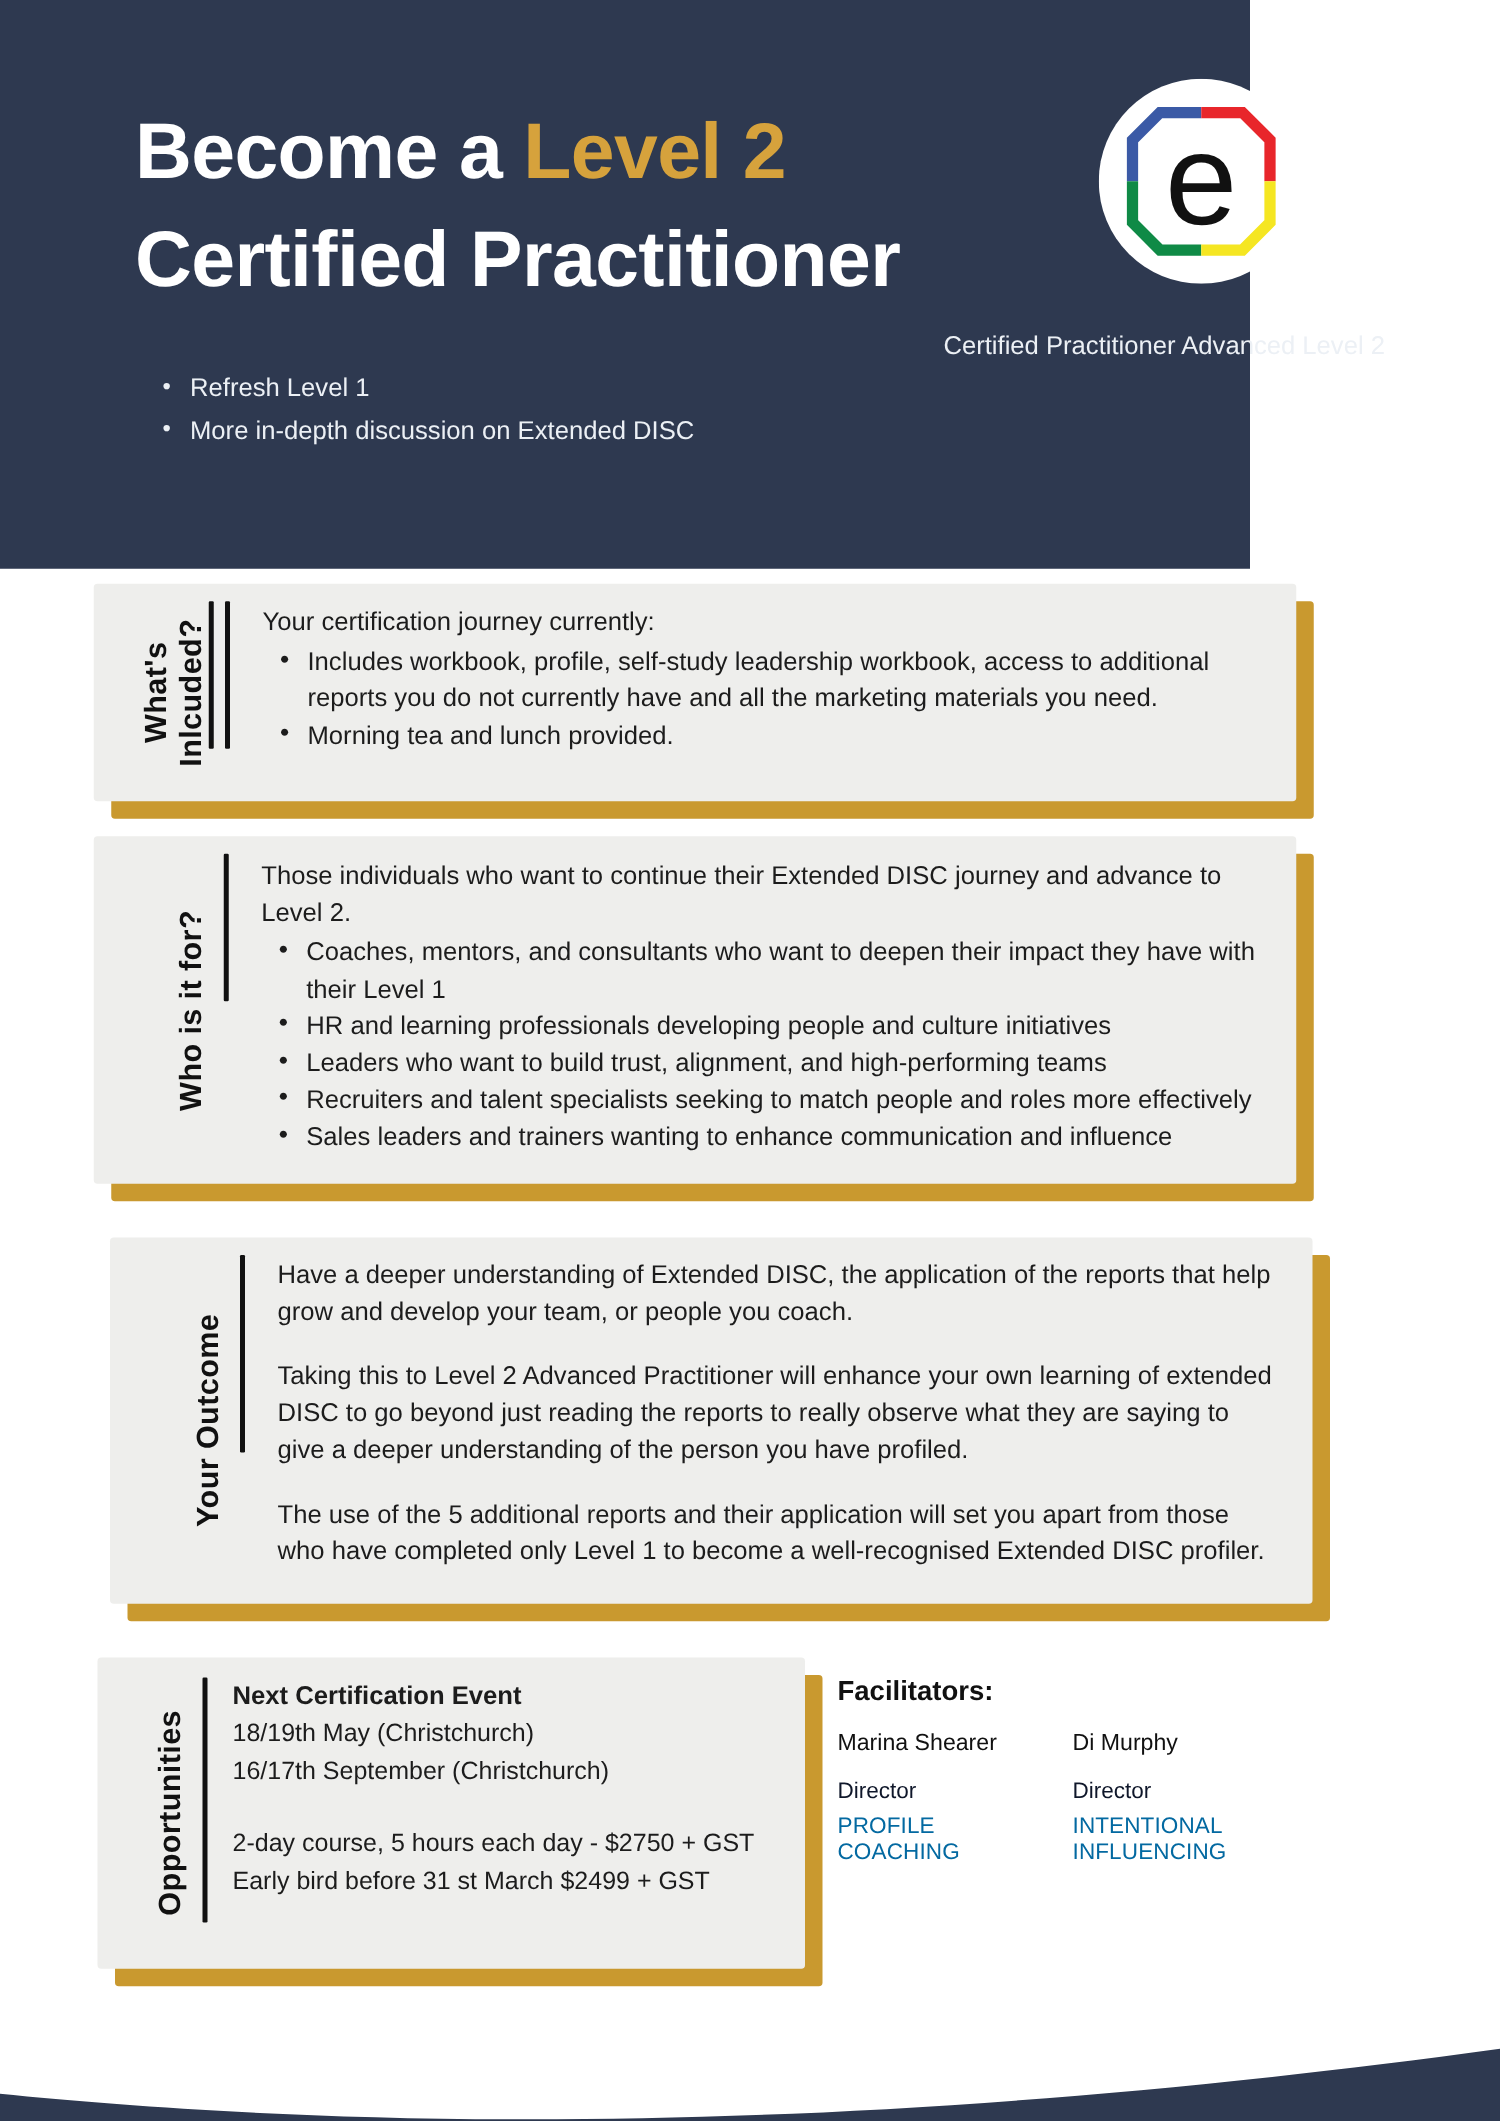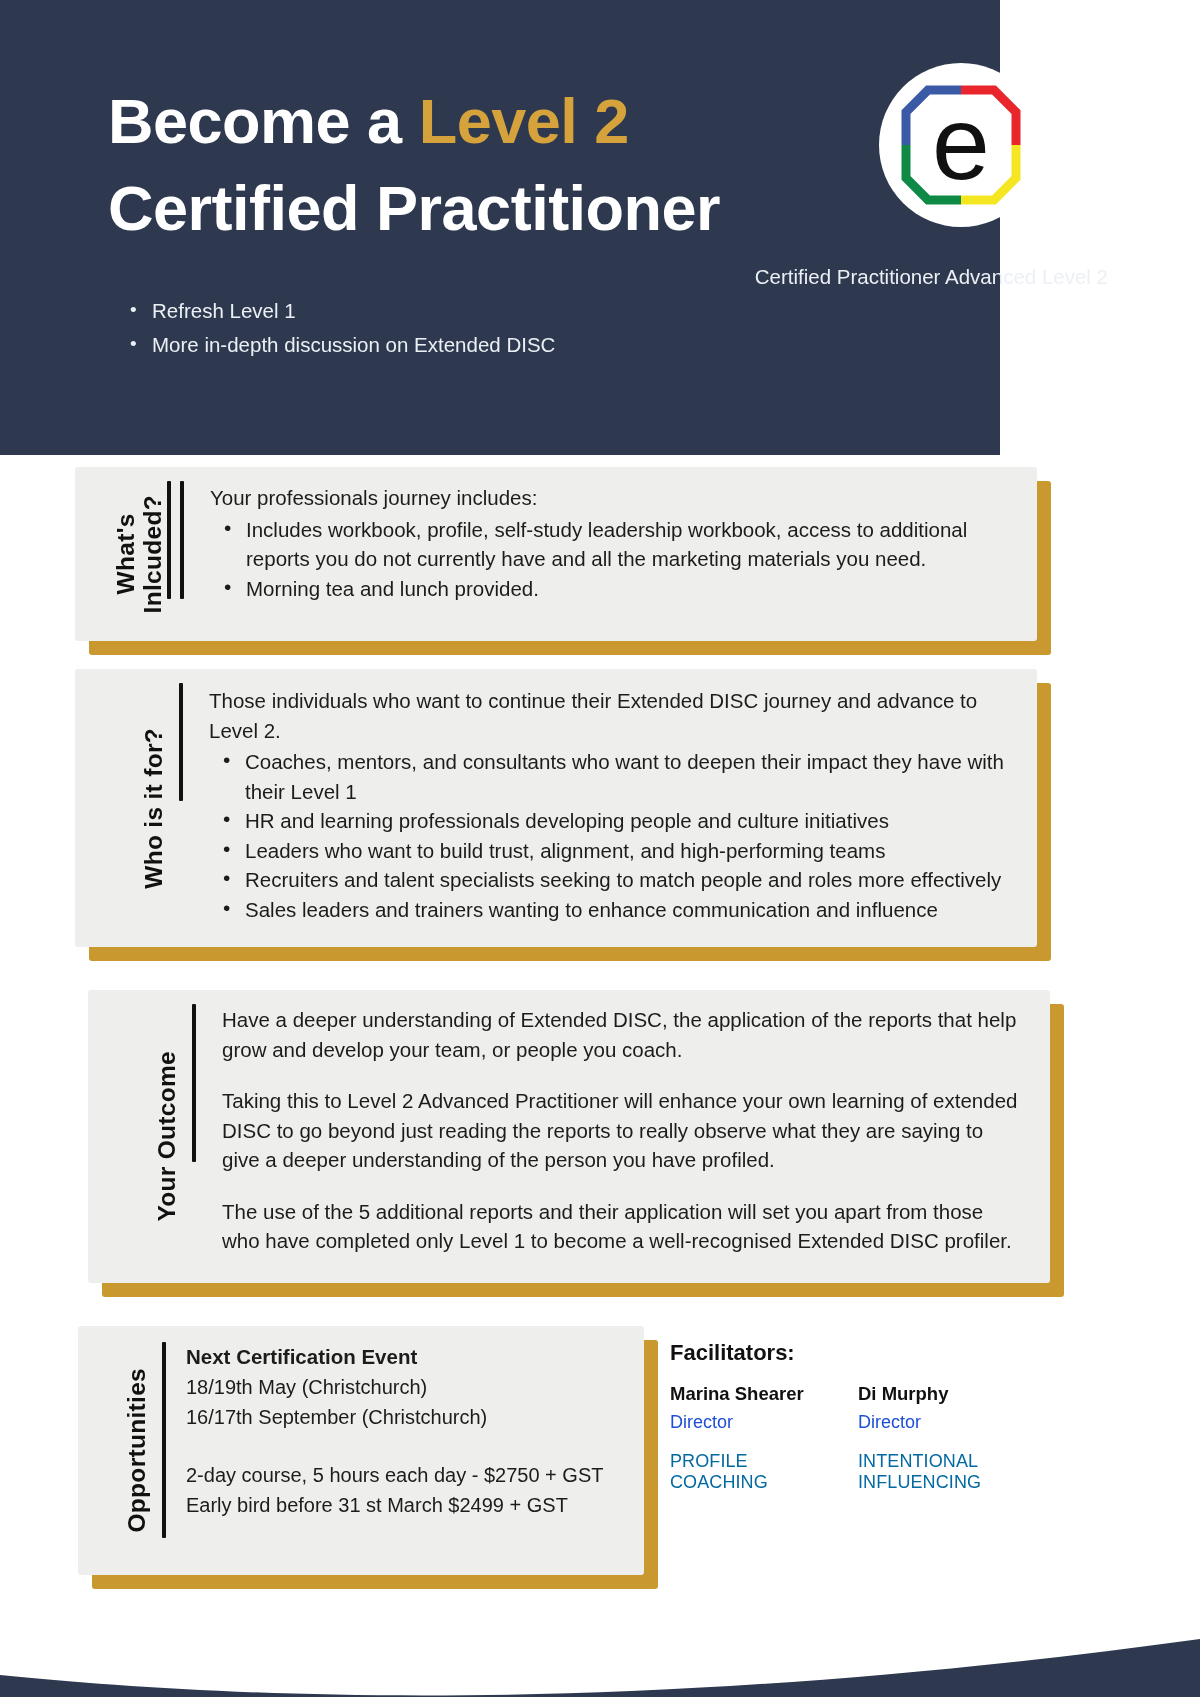--- a/index.html
+++ b/index.html
@@ -116,22 +116,22 @@
   .facilitators {
     position:absolute; left:670px; top:1340px; width:420px;
   }
   .fac-heading {
     font-weight:bold; font-size:22px; color:#111111; margin-bottom:17px;
   }
   .fac-grid { display:flex; gap:16px; }
   .fac-col { flex:0 0 auto; }
   .fac-col.c1 { width:172px; }
   .fac-col.c2 { width:232px; }
-  .fac-name { font-weight:bold; font-size:18.5px; color:#111; margin-bottom:7px; }
-  .fac-role { font-size:18px; color:#1d4ed8; margin-bottom:18px; font-weight:400; }
+  .fac-name { font-weight:normal; font-size:18.5px; color:#111; margin-bottom:17px; }
+  .fac-role { font-size:18px; color:#0f172a; margin-bottom:7px; font-weight:400; }
   .fac-org  { font-size:18px; color:#0369a1; font-weight:400; letter-spacing:0.1px; }
 
   
   .bottom-curve {
     position:absolute; left:0; bottom:0; width:1200px; height:118px;
     overflow:hidden; pointer-events:none;
   }
 </style>
 </head>
 <body>
@@ -171,21 +171,21 @@
   <div class="card">
     <div class="vlabel-col">
       <div class="vlabel">What's
 Inlcuded?</div>
     </div>
     <div class="rules">
       <div class="r"></div>
       <div class="r"></div>
     </div>
     <div class="card-body">
-      <p>Your professionals journey includes:</p>
+      <p>Your certification journey currently:</p>
       <ul>
         <li>Includes workbook, profile, self-study leadership workbook, access to additional reports you do not currently have and all the marketing materials you need.</li>
         <li>Morning tea and lunch provided.</li>
       </ul>
     </div>
   </div>
 </div>
 
 <div class="card-outer" id="card-who">
   <div class="card-shadow"></div>

